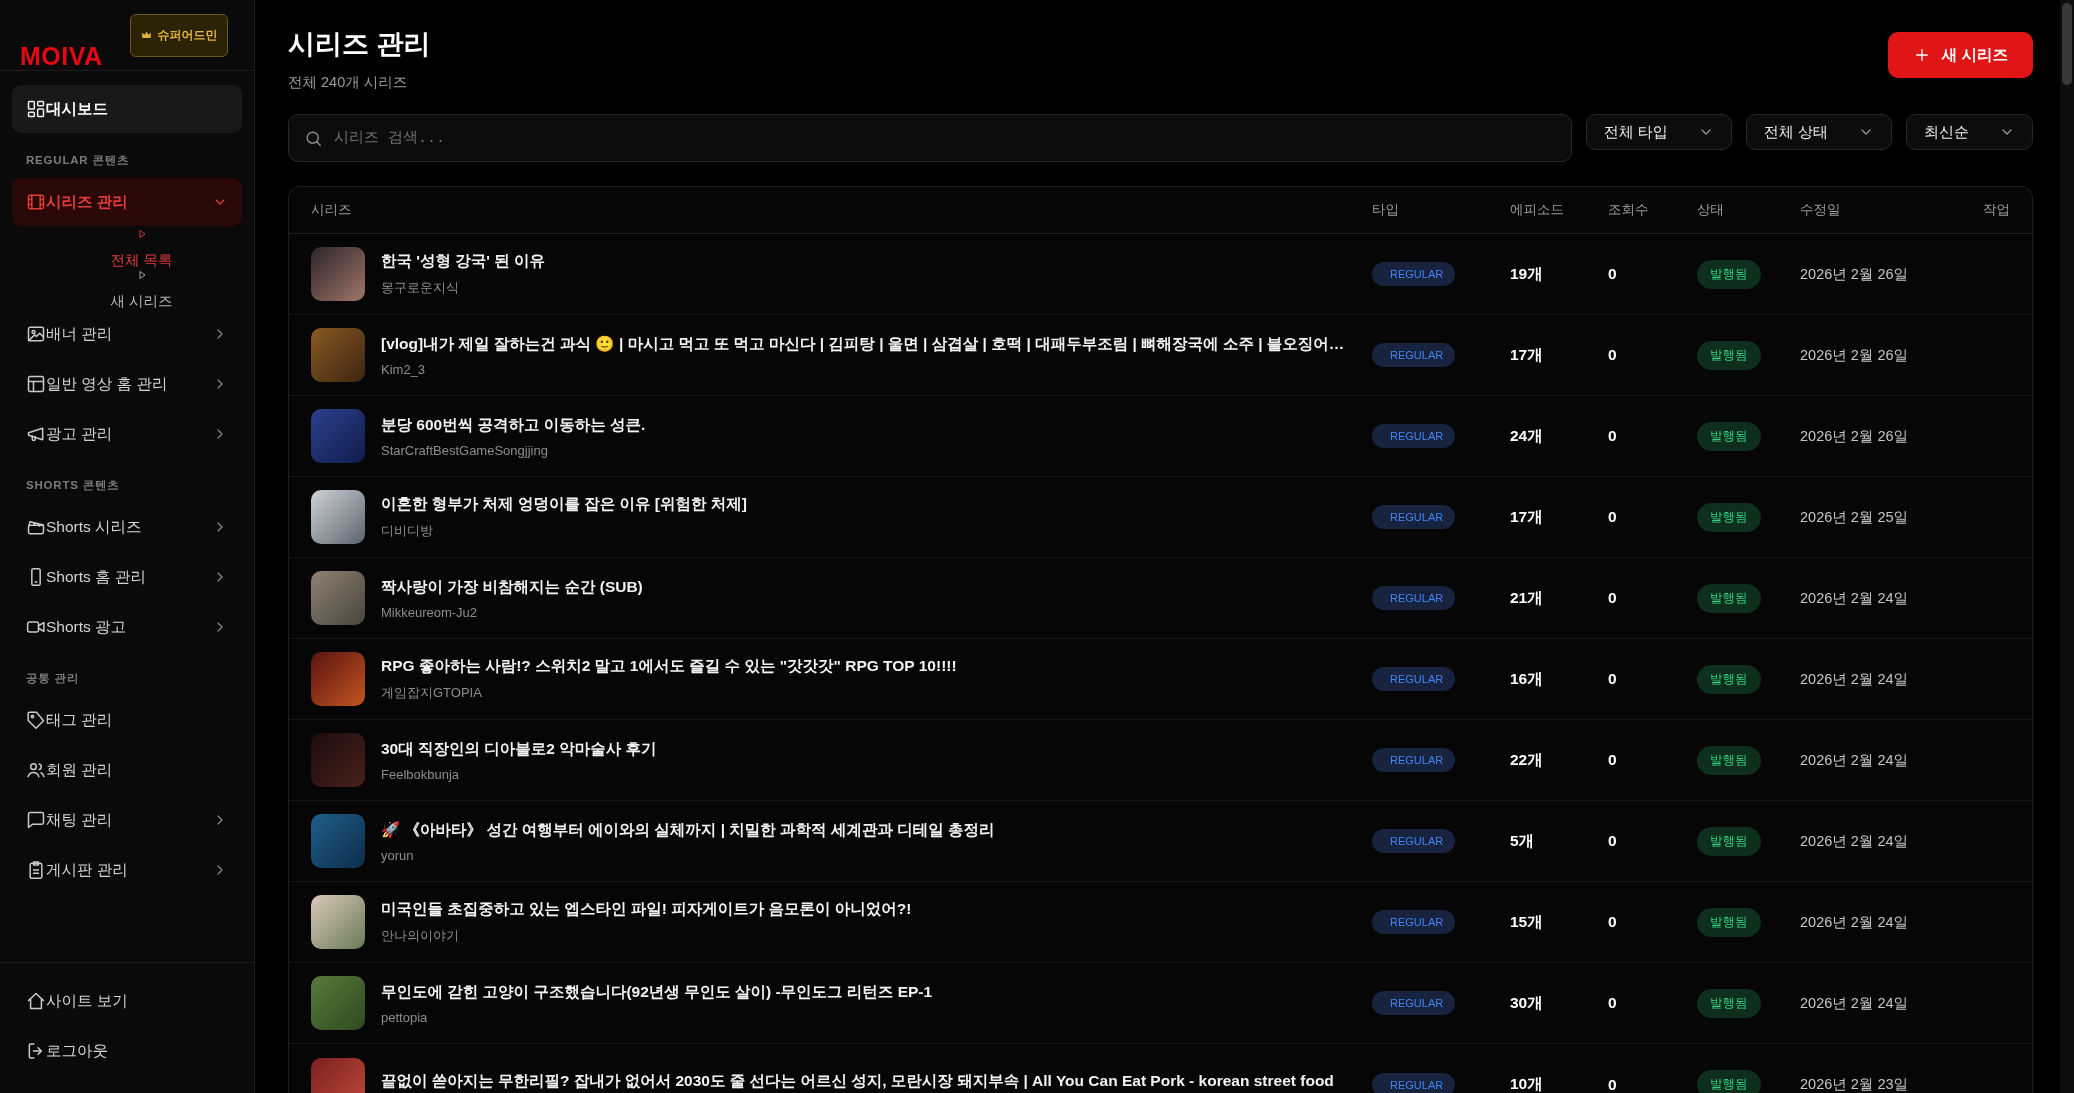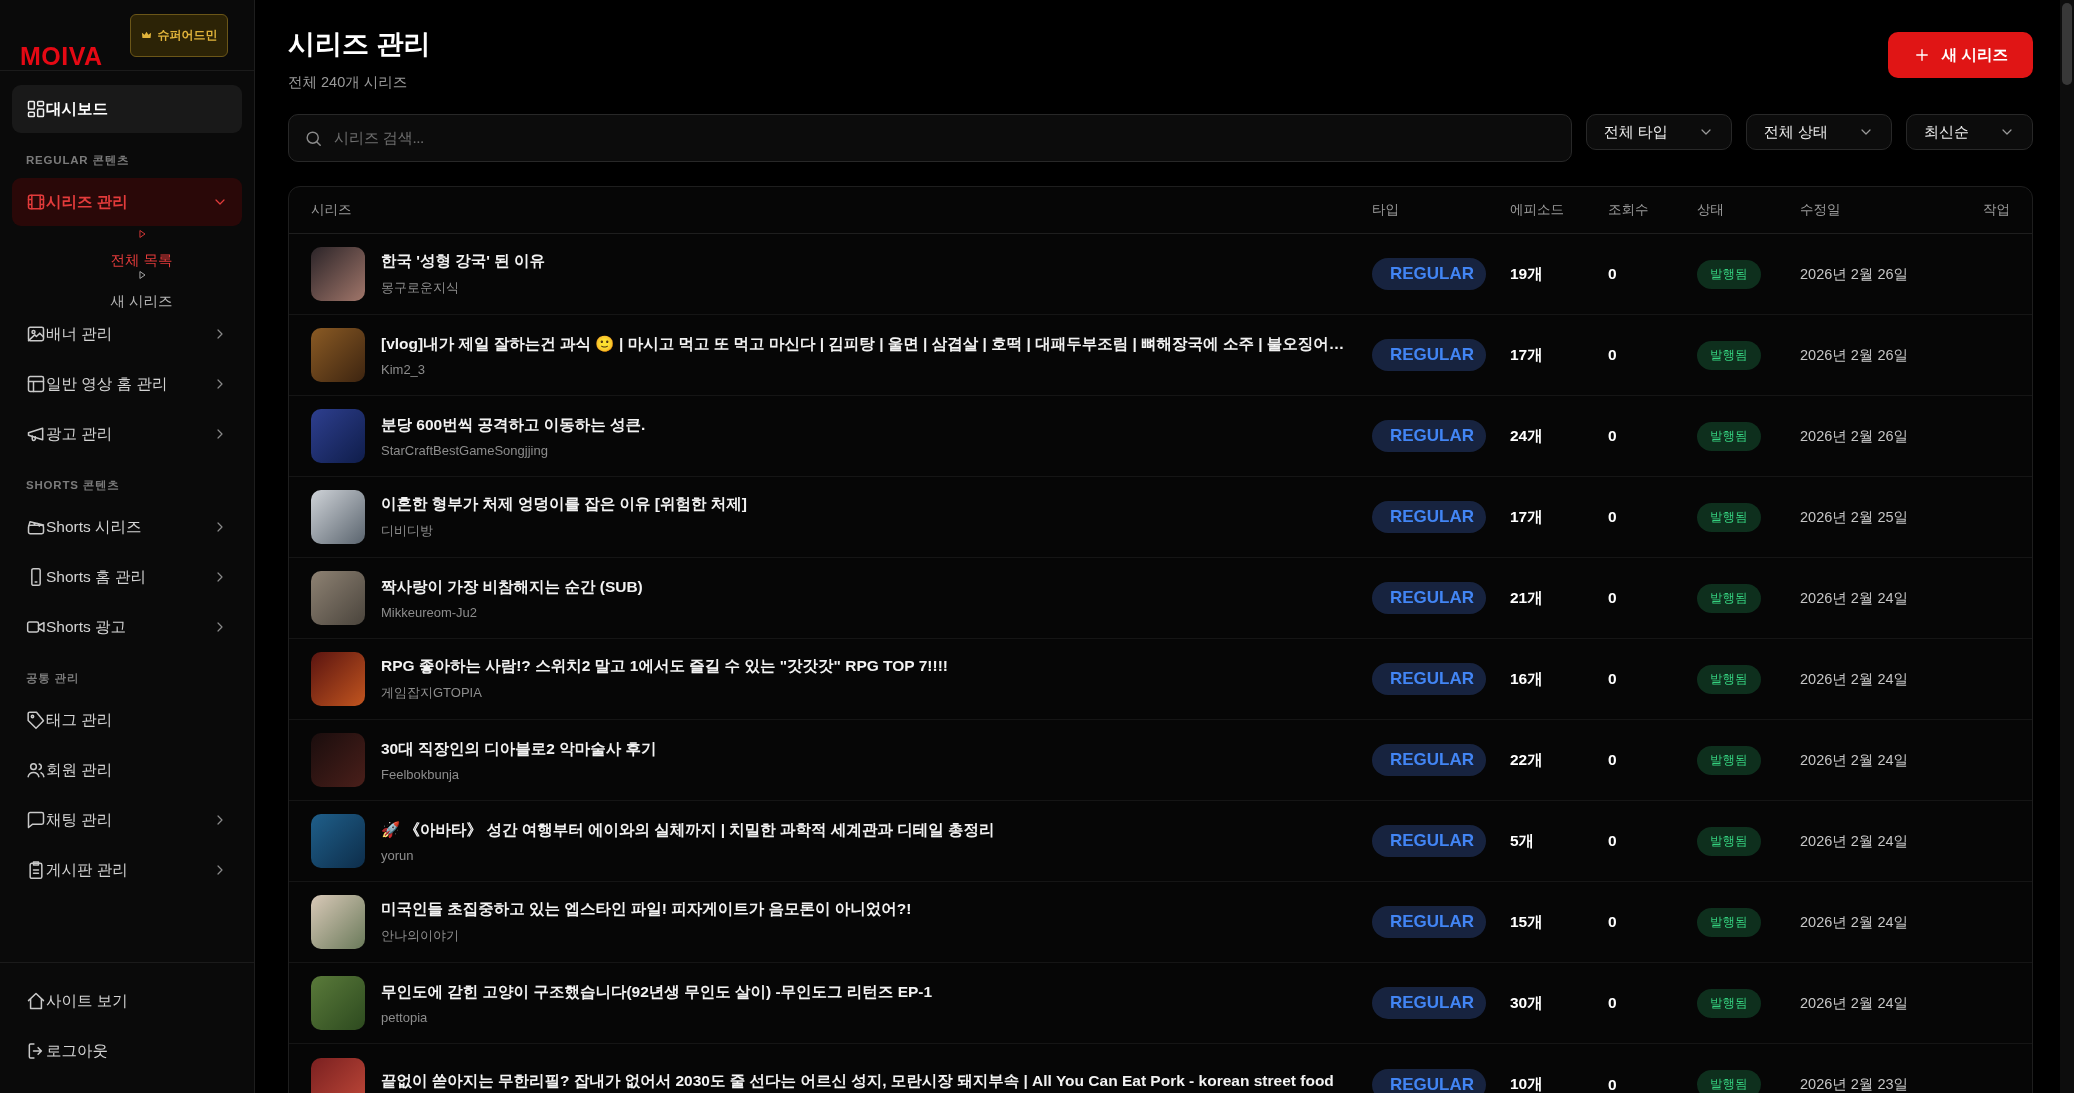--- a/index.html
+++ b/index.html
@@ -72,21 +72,21 @@
   .new-btn .icn { color: #fff; }
 
   .filters { display: flex; gap: 14px; margin-top: 22px; }
   .search-box {
     flex: 1; height: 48px; background: #0c0c0c; border: 1px solid #282828;
     border-radius: 10px; display: flex; align-items: center; gap: 11px; padding: 0 15px;
   }
   .search-box .icn { color: #8b8b8b; }
   .search-box input {
     flex: 1; background: transparent; border: none; outline: none;
-    color: #e5e5e5; font-size: 15px; font-family: Liberation Serif, serif;
+    color: #e5e5e5; font-size: 15px; font-family: Liberation Mono, monospace;
   }
   .search-box input::placeholder { color: #6f6f6f; }
   .filter-select {
     height: 36px; background: #0c0c0c; border: 1px solid #282828; border-radius: 10px;
     display: inline-flex; align-items: center; gap: 30px; padding: 0 17px;
     color: #ececec; font-size: 15px; cursor: pointer; white-space: nowrap;
   }
   .filter-select .chev { color: #9a9a9a; display: flex; }
 
   
@@ -106,21 +106,21 @@
   .series-cell { display: flex; align-items: center; gap: 16px; min-width: 0; padding-right: 24px; }
   .thumb { width: 54px; height: 54px; border-radius: 10px; flex: none; }
   .s-meta { min-width: 0; }
   .s-title {
     font-size: 15.5px; font-weight: bold; color: #f2f2f2;
     white-space: nowrap; overflow: hidden; text-overflow: ellipsis; cursor: pointer;
   }
   .s-channel { font-size: 13px; color: #8d8d8d; margin-top: 7px; }
   .type-badge {
     display: inline-flex; align-items: center; gap: 6px; justify-self: start;
-    background: #17233f; color: var(--type-blue); font-size: 17px; font-weight: bold;
+    background: #17233f; color: var(--type-blue); font-size: 11px; font-weight: normal;
     border-radius: 999px; padding: 6px 12px; justify-content: center;
   }
   .type-badge .icn { color: #b9c3d8; display: flex; }
   .ep, .views { font-size: 15.5px; font-weight: bold; color: #fff; }
   .status-badge {
     display: inline-flex; justify-self: start;
     background: #0e2f1d; color: var(--status-green); font-size: 12.5px; font-weight: normal;
     border-radius: 999px; padding: 6px 13px;
   }
   .date { font-size: 14.5px; color: #c6c6c6; }
@@ -511,21 +511,21 @@
     <span class="status-badge">발행됨</span>
     <span class="date">2026년 2월 24일</span>
     <span class="row-actions">
       <span class="icn"></span>
     </span>
   </div>
           <div class="t-row">
     <div class="series-cell">
       <div class="thumb" style="background: linear-gradient(135deg, rgb(90, 20, 16), rgb(194, 85, 31));"></div>
       <div class="s-meta">
-        <div class="s-title">RPG 좋아하는 사람!? 스위치2 말고 1에서도 즐길 수 있는 "갓갓갓" RPG TOP 7!!!!</div>
+        <div class="s-title">RPG 좋아하는 사람!? 스위치2 말고 1에서도 즐길 수 있는 "갓갓갓" RPG TOP 10!!!!</div>
         <div class="s-channel">게임잡지GTOPIA</div>
       </div>
     </div>
     <span class="type-badge">
       <span class="icn"></span>
       <span>REGULAR</span>
     </span>
     <span class="ep">16개</span>
     <span class="views">0</span>
     <span class="status-badge">발행됨</span>

